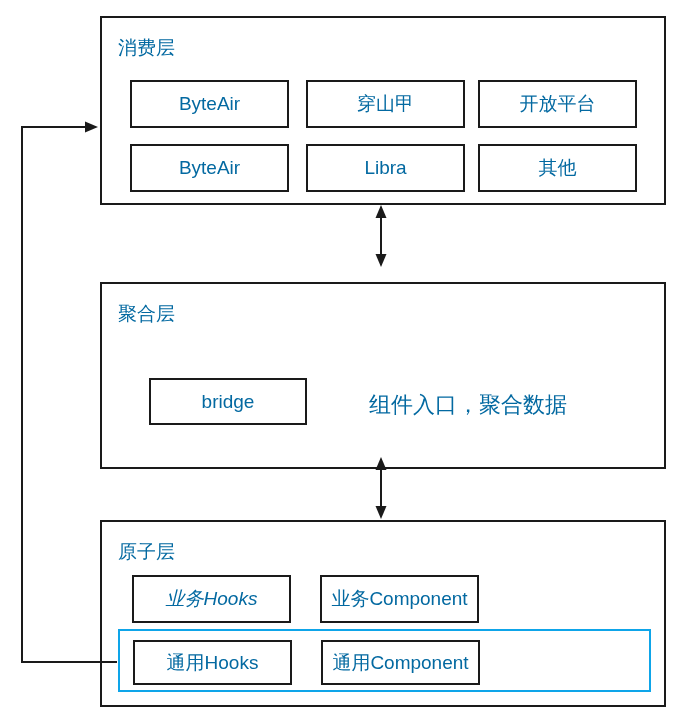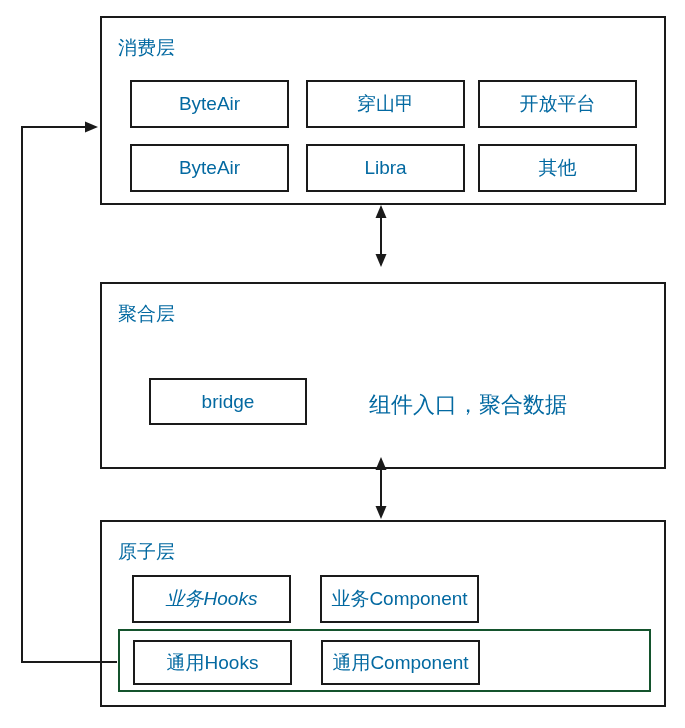--- a/index.html
+++ b/index.html
@@ -36,21 +36,21 @@
     background: #ffffff;
     box-sizing: border-box;
     display: flex;
     align-items: center;
     justify-content: center;
     font-size: 19px;
     white-space: nowrap;
   }
   .group-box {
     position: absolute;
-    border: 2px solid #14532d;
+    border: 2px solid #0ea5e9;
     background: #ffffff;
     box-sizing: border-box;
   }
   .desc-text {
     position: absolute;
     font-size: 22px;
     white-space: nowrap;
   }
 
   

